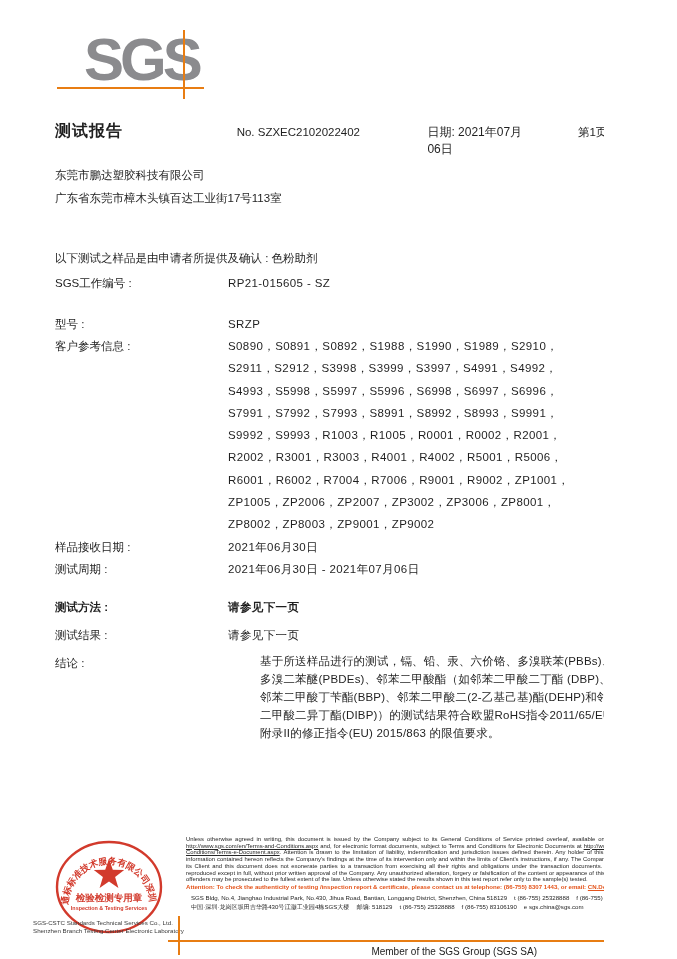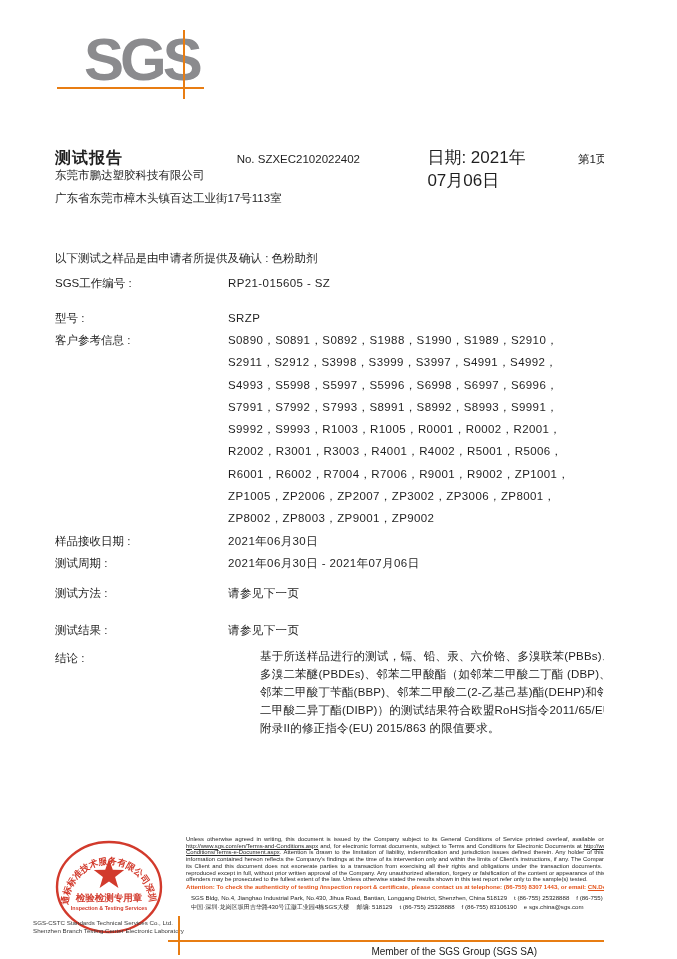--- a/index.html
+++ b/index.html
@@ -16,38 +16,38 @@
     font-size:60px; line-height:54px; font-weight:bold;
     letter-spacing:-4px; color:#8b8b8e;
   }
   .logo-hline { position:absolute; left:57px; top:87px; width:147px; height:2px; background:#e87d13; }
   .logo-vline { position:absolute; left:183px; top:30px; width:2px; height:69px; background:#e87d13; }
 
   
   .title-row { position:absolute; left:55px; top:121px; width:567px; display:flex; align-items:baseline;gap:48px; }
   .doc-title  { width:175px; font-size:16px; font-weight:bold; letter-spacing:1px; }
   .report-no  { width:187px; font-size:11.5px; }
-  .report-date{ width:130px; font-size:17px;margin-top:25px; }
+  .report-date{ width:130px; font-size:12px; }
   .page-info  { font-size:11.5px;text-align:right; }
 
   
   .applicant { position:absolute; left:55px; top:164px; font-size:11.5px; line-height:23px; }
 
   
   .statement { position:absolute; left:55px; top:251px; font-size:11.5px; }
 
   
   .fields { position:absolute; left:55px; top:272px; width:567px; font-size:11.5px; }
   .frow { display:flex; line-height:22px; }
   .frow .lbl { width:173px; flex:none; }
   .frow .val { flex:1; letter-spacing:0.4px; }
-  .frow.mt3 { margin-top:13px; }
+  .frow.mt3 { margin-top:19px; }
   .refline { line-height:22.3px; }
-  .frow.tight { line-height:18px; margin-top:10px; }
-  .frow.gap { margin-top:17px; }
+  .frow.tight { line-height:18px; margin-top:18px;font-weight:bold; }
+  .frow.gap { margin-top:8px; }
   .conclusion .val { line-height:18px; letter-spacing:0.2px;margin-left:32px; }
   .conclusion { margin-top:6px; }
 
   
   .stamp { position:absolute; left:52px; top:839px; width:114px; height:96px; opacity:0.92; }
   .lab-name { position:absolute; left:33px; top:919px; width:158px; font-size:6.2px; line-height:7.6px; color:#3a3a3a; }
   .footer-main { position:absolute; left:186px; top:836px; width:488px; }
   .disclaimer { font-size:5.9px; line-height:6.7px; text-align:justify; color:#262626; }
   .disclaimer .url { text-decoration:underline; }
   .attention { margin-top:1px; font-size:6.1px; line-height:6.8px; color:#e4541b; font-weight:bold; }

